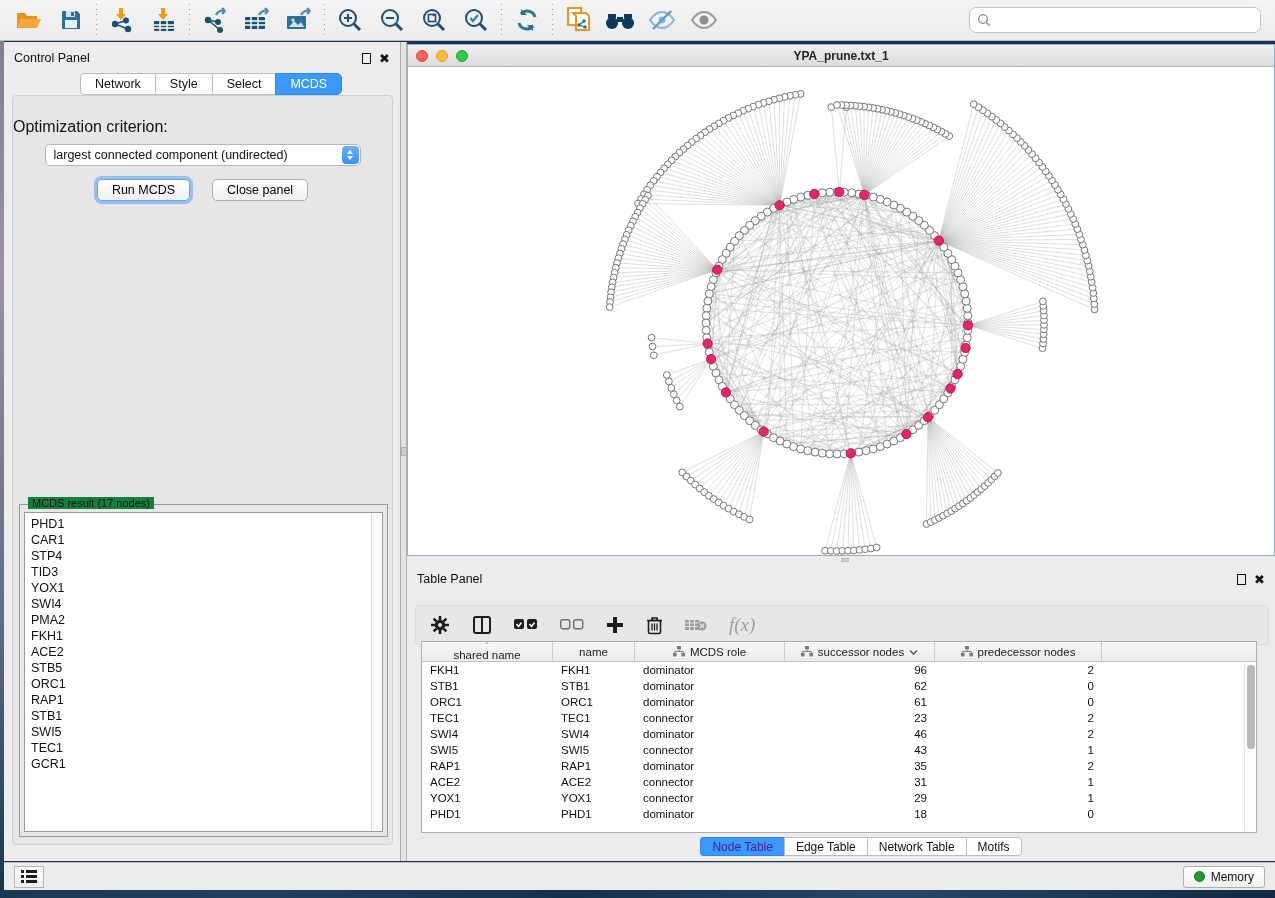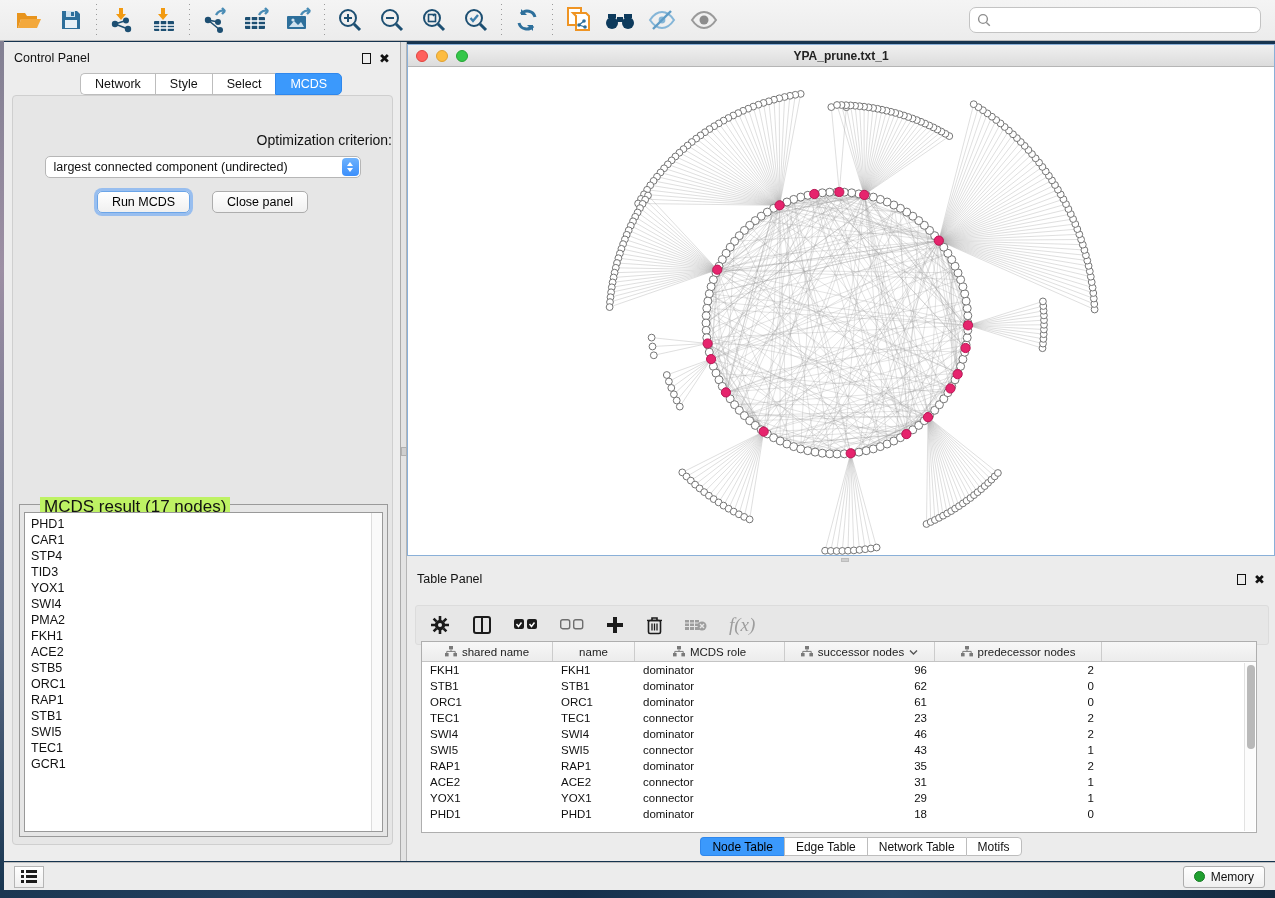--- a/index.html
+++ b/index.html
@@ -37,38 +37,38 @@
 
   #cp-tabs { position:absolute; left:76px; top:31px; display:flex; }
   .cp-tab { height:22px; padding:0 14px; display:flex; align-items:center; justify-content:center;
             background:#fff; border:1px solid #bdbdbd; border-right:none; font-size:12.5px; }
   .cp-tab:first-child { border-radius:5px 0 0 5px; }
   .cp-tab:last-child { border-radius:0 5px 5px 0; border-right:1px solid #bdbdbd; }
   .cp-tab.active { background:#3b99fc; border-color:#2f87ec; color:#fff; }
 
   #cp-content { position:absolute; left:8px; top:53px; width:381px; height:750px;
                 background:#e6e6e6; border:1px solid #cfcfcf; border-radius:4px; }
-  #opt-label { text-align:right; margin-top:36px; font-size:14px; }
+  #opt-label { text-align:left; margin-top:22px; font-size:16px; }
   #opt-select { position:relative; margin:8px auto 0; width:316px; height:22px; background:#fff;
                 border:1px solid #b6b6b6; border-radius:5px; display:flex; align-items:center;
                 padding-left:8px; font-size:12.5px; }
   #opt-stepper { position:absolute; right:1px; top:1px; width:17px; height:18px; border-radius:4px;
                  background:linear-gradient(#6db2fd,#3b8ffc); display:flex; flex-direction:column;
                  align-items:center; justify-content:center; gap:2px; }
   #opt-stepper i { width:0; height:0; border-left:3.5px solid transparent; border-right:3.5px solid transparent; }
   #opt-stepper .up { border-bottom:4px solid #fff; }
   #opt-stepper .dn { border-top:4px solid #fff; }
   #cp-buttons { display:flex; justify-content:center; gap:22px; margin-top:13px; }
   .mac-btn { height:22px; padding:0 14px; background:linear-gradient(#fff,#f0f0f0);
              border:1px solid #adadad; border-radius:5px; font-size:12.5px; font-family:inherit; }
   .mac-btn.focused { box-shadow:0 0 0 3px rgba(87,156,246,.55); border-color:#6ba5e8; }
 
   #mcds-fieldset { position:absolute; left:6px; top:408px; width:369px; height:333px;
                    border:1px solid #9a9a9a; }
-  #mcds-legend { position:absolute; left:20px; top:-8px; background:#bef264; padding:0 4px; font-size:17px; }
+  #mcds-legend { position:absolute; left:8px; top:-8px; background:#15803d; padding:0 4px; font-size:11px; }
   #mcds-list { position:absolute; left:4px; top:7px; right:4px; bottom:4px; background:#fff;
                border:1px solid #999; overflow:hidden; }
   #mcds-items { padding:3px 0 0 6px; }
   .mcds-item { font-size:12.5px; line-height:16px; }
   #mcds-scroll { position:absolute; right:0; top:0; bottom:0; width:11px; background:#fafafa; border-left:1px solid #ddd; }
 
   
   #v-splitter { position:absolute; left:401px; top:42px; width:6px; height:819px; background:#e3e3e3; border-right:1px solid #b5b5b5; }
   #v-splitter .grip { position:absolute; left:0; top:405px; width:6px; height:9px; background:#cfcfcf; border:1px solid #b0b0b0; }
   #h-splitter { position:absolute; left:407px; top:556px; width:868px; height:7px; background:#ececec; }
@@ -103,21 +103,21 @@
   .nt-cell { overflow:hidden; white-space:nowrap; padding:0 8px; }
   .num { text-align:right; }
   #nt-scroll { position:absolute; right:1px; top:21px; width:11px; bottom:1px; background:#fcfcfc; border-left:1px solid #e2e2e2; }
   #nt-thumb { position:absolute; left:1.5px; top:2px; width:8px; height:84px; background:#b9b9b9; border-radius:4px; }
 
   #bottom-tabs { position:absolute; left:0; right:0; top:274px; display:flex; justify-content:center; }
   .bt-tab { height:19px; padding:0 11px; display:flex; align-items:center; background:#fff;
             border:1px solid #bdbdbd; border-right:none; font-size:12px; }
   .bt-tab:first-child { border-radius:4px 0 0 4px; }
   .bt-tab:last-child { border-radius:0 4px 4px 0; border-right:1px solid #bdbdbd; }
-  .bt-tab.active { background:#3b99fc; border-color:#2f87ec; color:#000000;margin-left:40px; }
+  .bt-tab.active { background:#3b99fc; border-color:#2f87ec; color:#4c1d95;margin-left:40px; }
 
   
   #status-bar { position:absolute; left:4px; right:0; top:862px; height:28px; background:#ececec; border-top:1px solid #bdbdbd;
                 display:flex; align-items:center; padding:0 10px; }
   #list-btn { width:30px; height:22px; background:linear-gradient(#fff,#efefef); border:1px solid #b5b5b5;
               display:flex; align-items:center; justify-content:center; }
   #memory-btn { margin-left:auto; height:22px; padding:0 10px; background:linear-gradient(#fff,#f0f0f0);
                 border:1px solid #adadad; border-radius:3px; display:flex; align-items:center; gap:6px; font-size:12px; }
   #memory-dot { width:11px; height:11px; border-radius:50%; background:#1f9f2f; border:1px solid #157a23; }
 </style>
@@ -739,21 +739,21 @@
           </g>
           <circle cx="17" cy="8" r="4.5" fill="#9d9d9d"></circle>
           <path d="M15 6l4 4m0-4l-4 4" stroke="#e7e7e7" stroke-width="1.4"></path>
         </svg>
     </span>
     <span class="tp-icon fx">f(x)</span>
   </div>
 
   <div id="node-table">
     <div id="nt-header">
-        <div class="nt-hcell" style="width: 131px;">
+        <div class="nt-hcell" style="width: 131px; flex-direction: column;">
           <svg width="12" height="11" viewBox="0 0 12 11">
             <g fill="#7a7a7a">
               <rect x="4" y="0" width="4" height="3.4"></rect>
               <rect x="0" y="7" width="3.6" height="3.4"></rect>
               <rect x="8.4" y="7" width="3.6" height="3.4"></rect>
             </g>
             <path d="M6 3.4v2M1.8 7V5.4h8.4V7" stroke="#7a7a7a" fill="none"></path>
           </svg>
           <span>shared name</span>
         </div>

